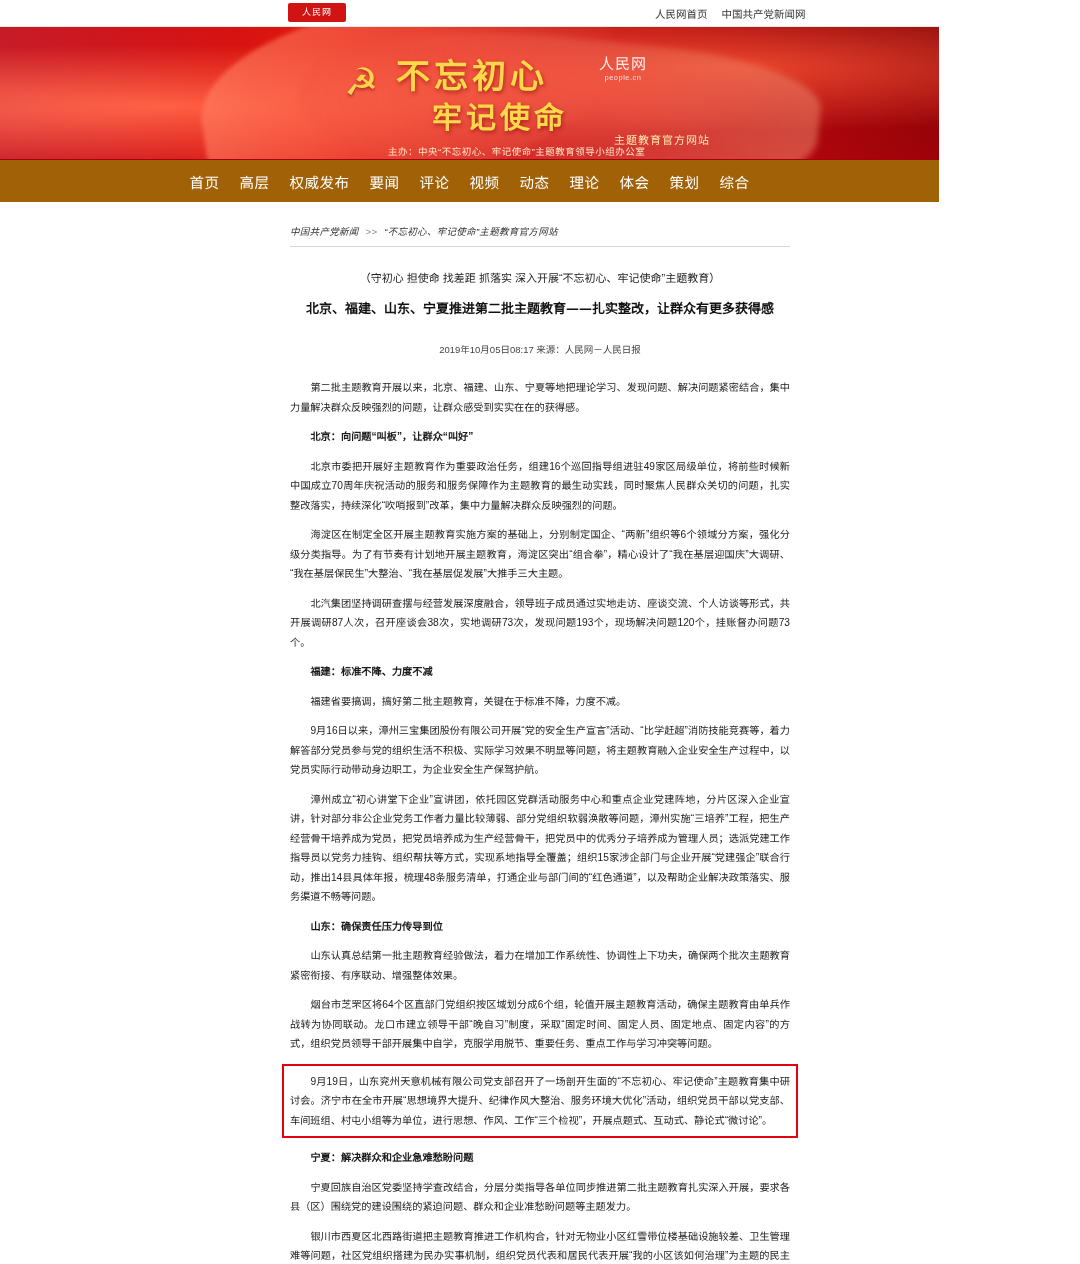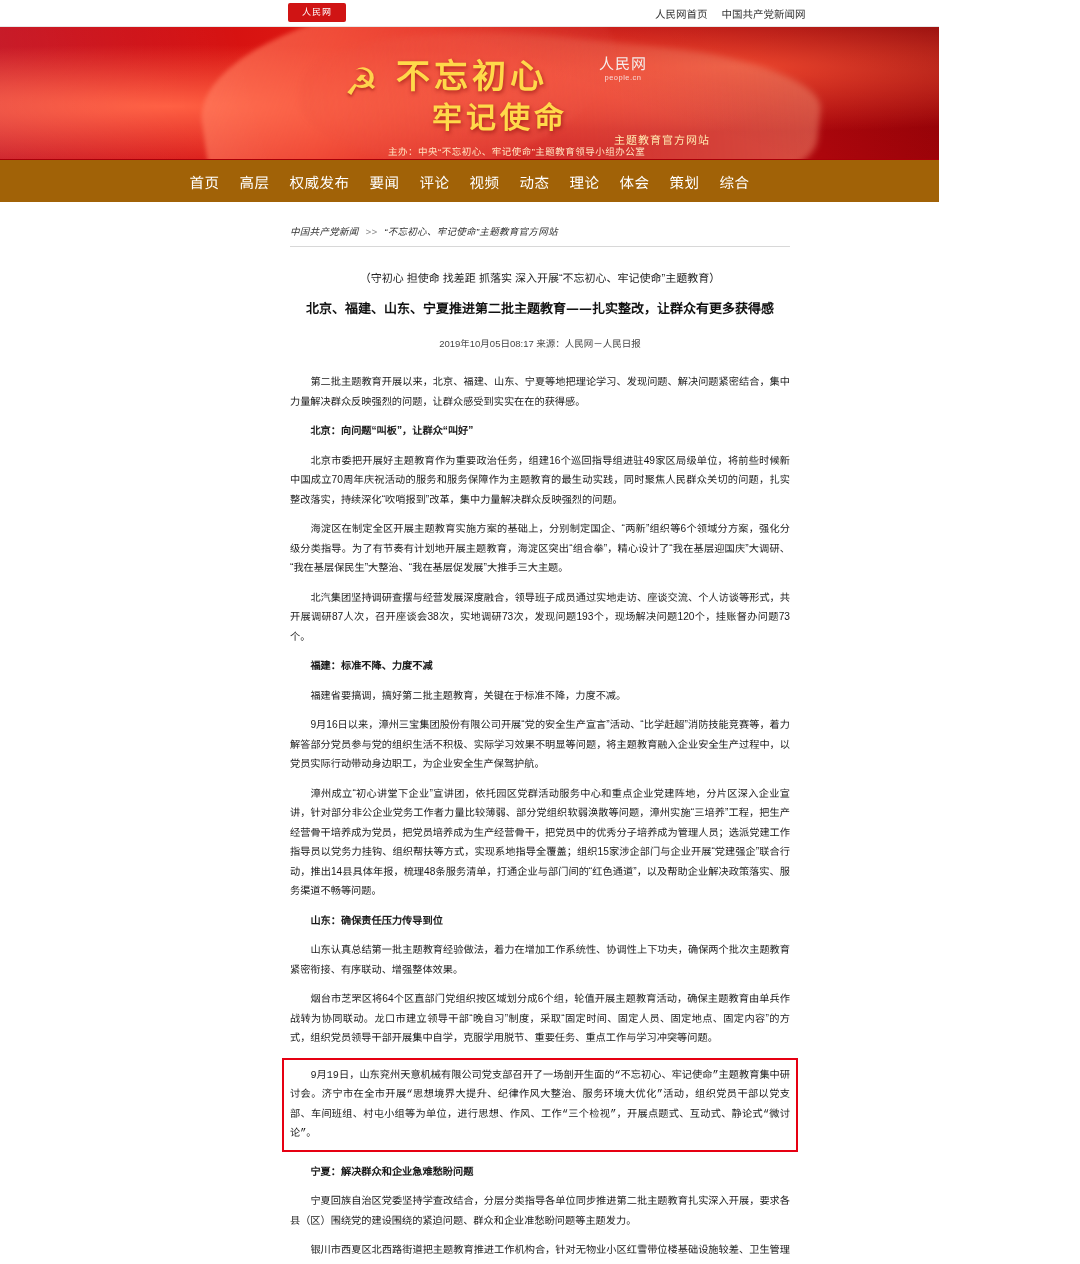--- a/index.html
+++ b/index.html
@@ -202,36 +202,35 @@
     font-weight: bold;
     font-size: 13px;
     line-height: 27px;
     color: #111;
     margin: 10px 14px 0 14px;
   }
   .byline {
     text-align: center;
     font-size: 9.5px;
     color: #444;
-    margin-top: 14px;
+    margin-top: 20px;
   }
   .body {
     margin-top: 22px;
     font-size: 10.2px;
     line-height: 19.5px;
     color: #1a1a1a;
     text-align: justify;
   }
   .body p { margin: 0 0 10px 0; text-indent: 2em; }
   .body p.sub { font-weight: bold; text-indent: 2em; }
   .highlight {
     border: 2px solid #e60012;
     padding: 6px 6px 2px 6px;
     margin: 0 -8px 10px -8px;
-    font-family: Liberation Mono, monospace;
   }
   .highlight p { margin-bottom: 4px; }
 </style>
 </head>
 <body>
 
 <div id="page">
 
   <div class="topbar">
     <div class="topbar-logo">人民网</div>

